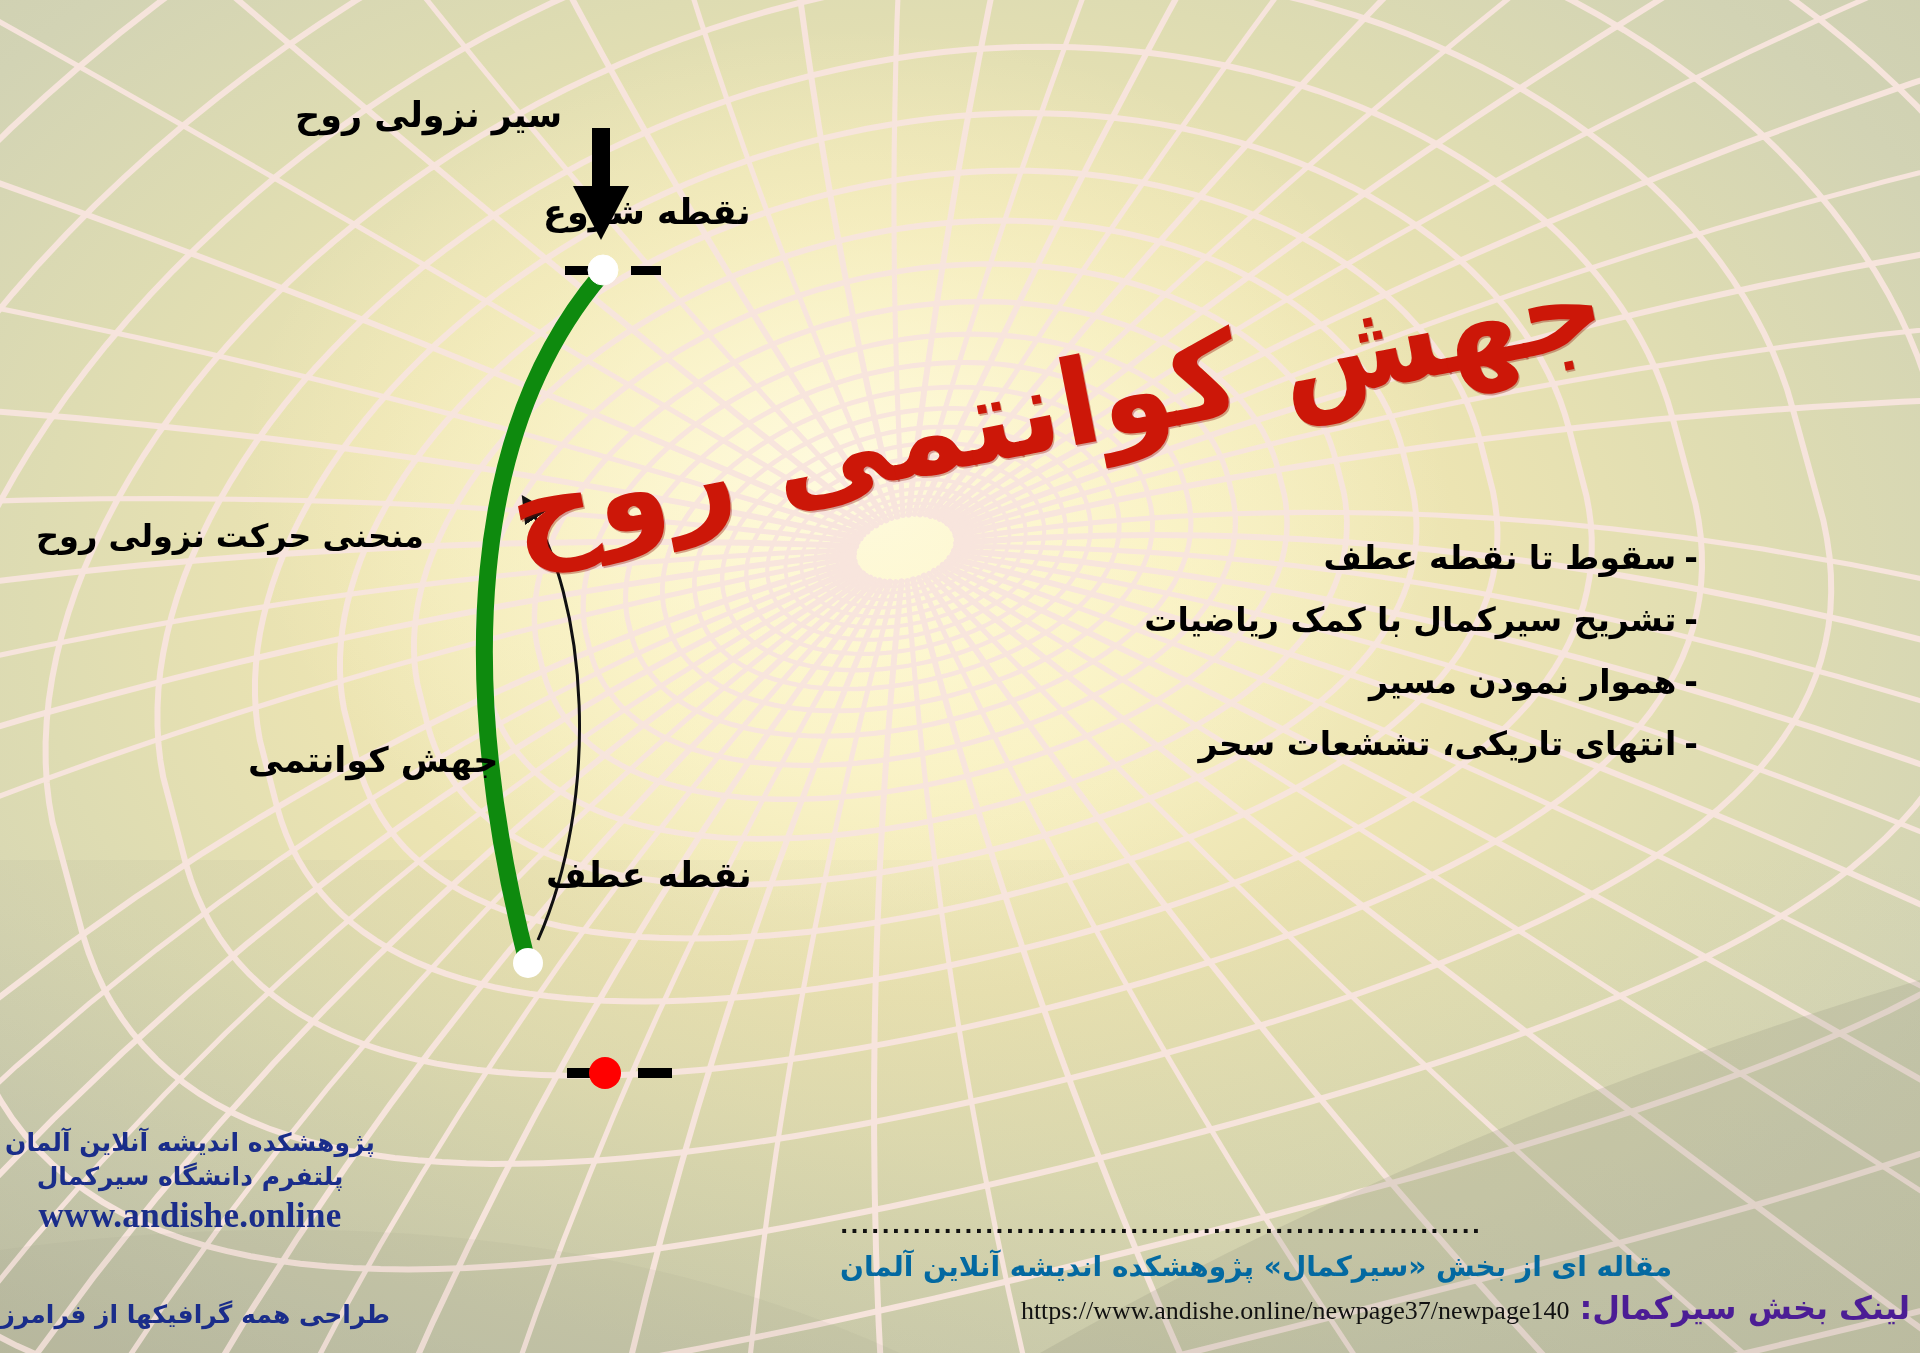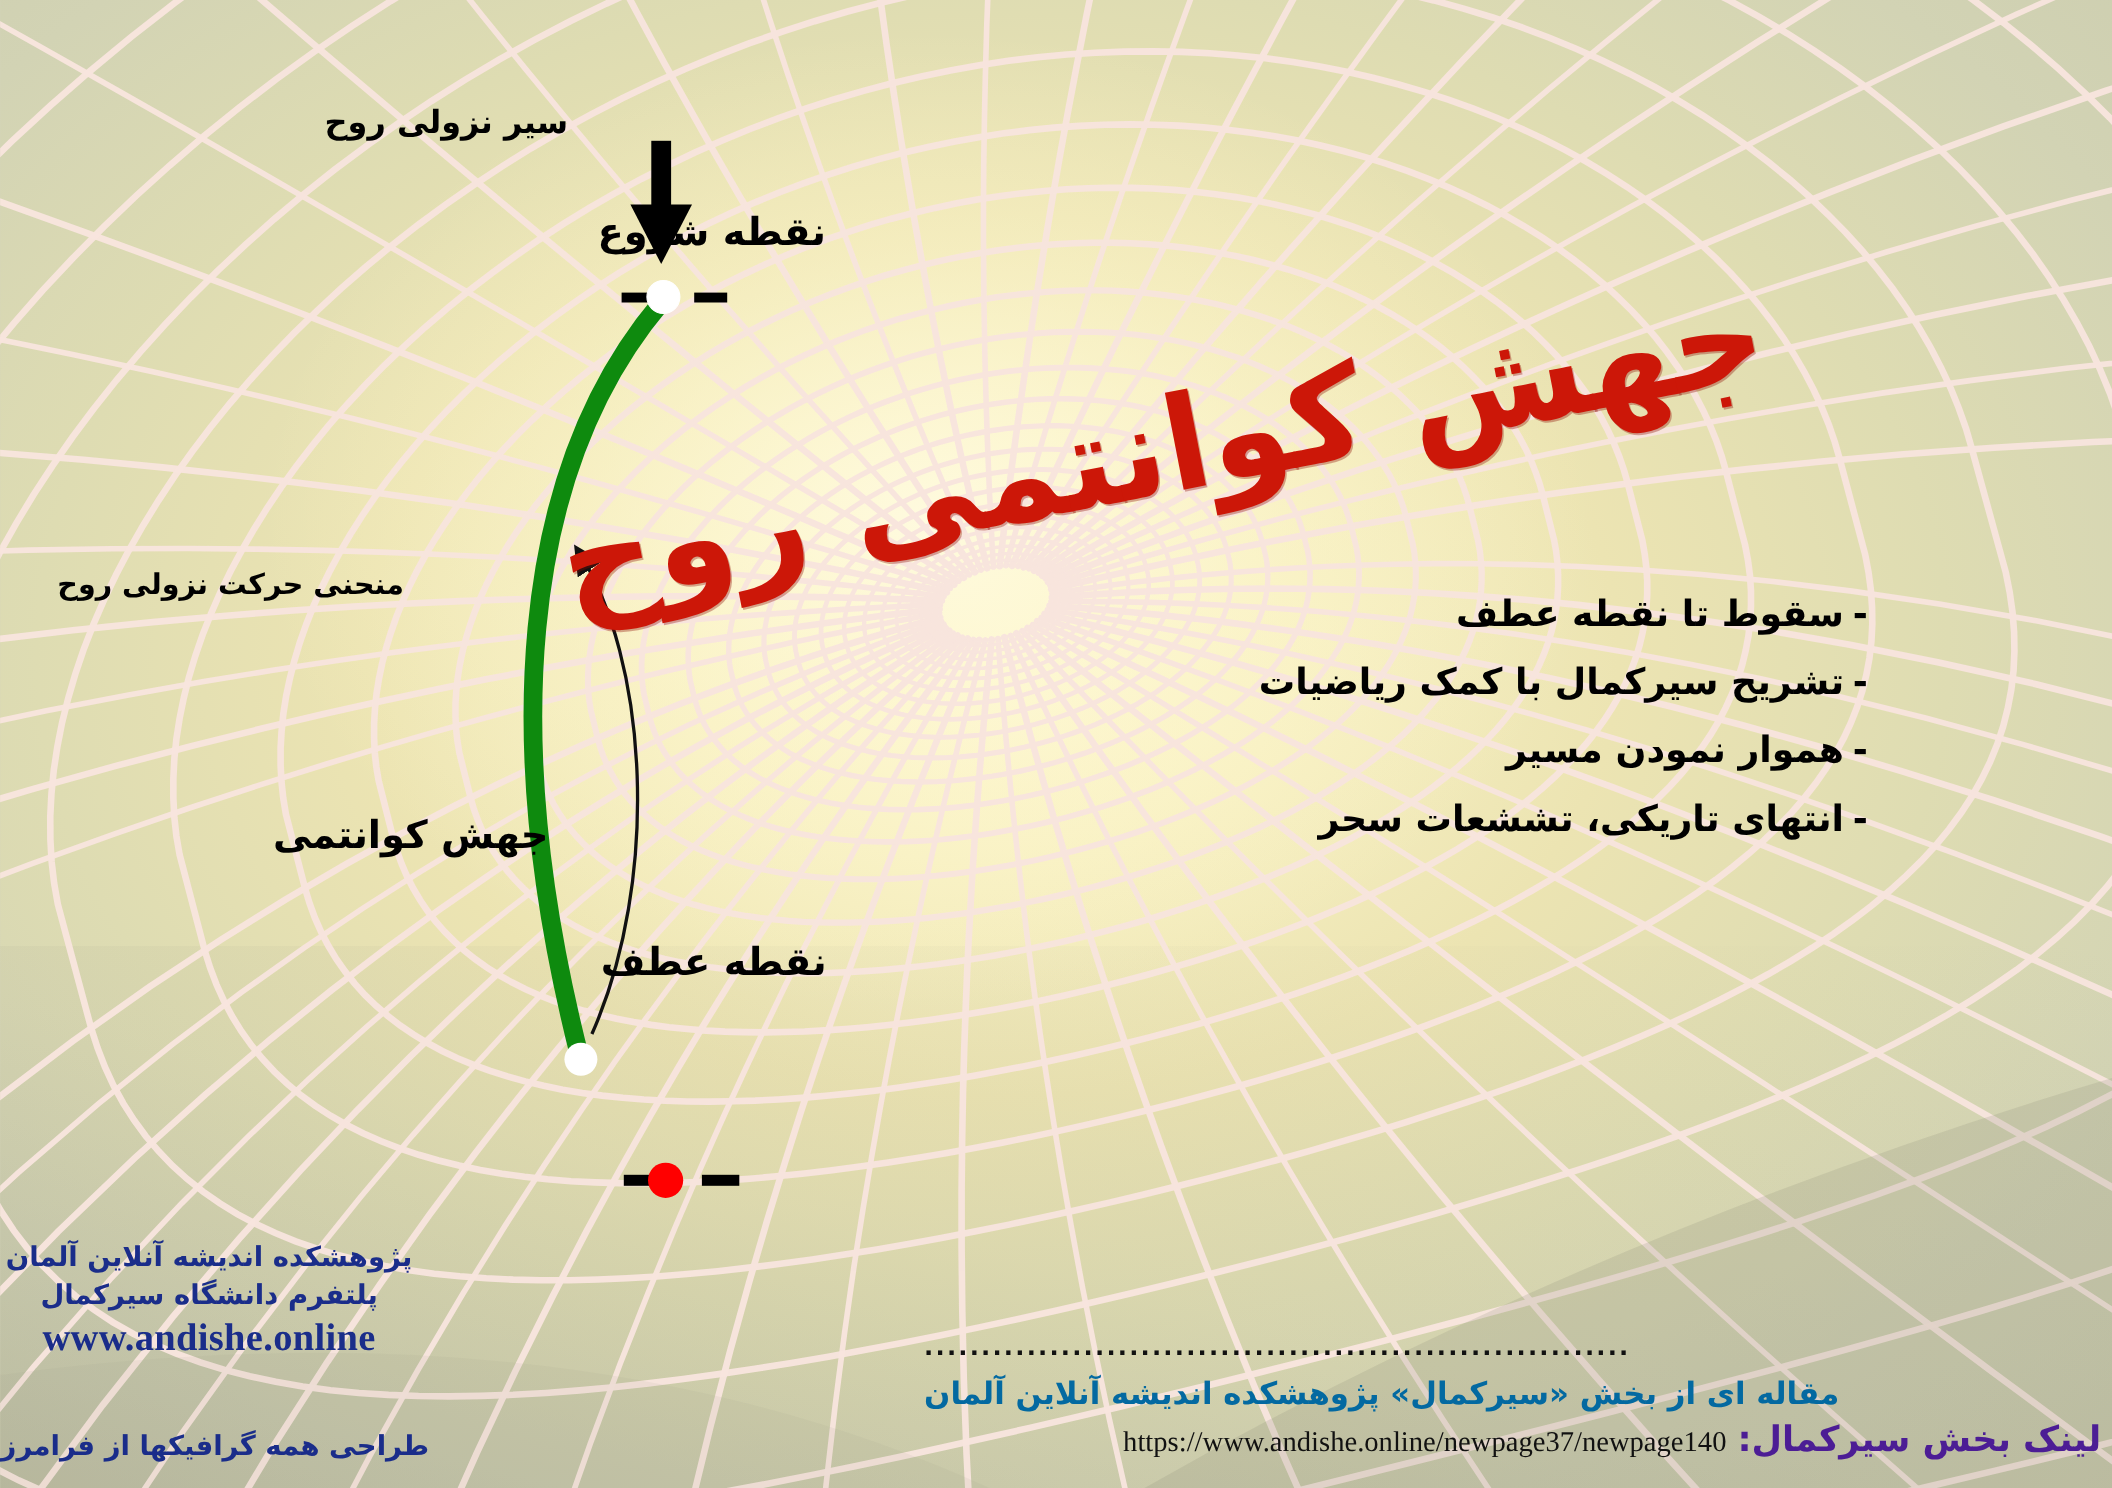--- a/index.html
+++ b/index.html
@@ -31,23 +31,23 @@
   .lbl {
     position:absolute;
     font-weight:bold;
     color:#000;
     white-space:nowrap;
     direction:rtl;
     text-align:right;
     line-height:1.15;
   }
 
-  #lbl-descent      { left:295px;  top:95px;   font-size:29px; letter-spacing:.5px; }
+  #lbl-descent      { left:295px;  top:95px;   font-size:35px; letter-spacing:.5px; }
   #lbl-start        { left:543px;  top:192px;  font-size:35px; }
-  #lbl-curve        { left:52px;   top:518px;  font-size:26px; }
+  #lbl-curve        { left:36px;   top:518px;  font-size:32px; }
   #lbl-quantum      { left:248px;  top:740px;  font-size:35px; }
   #lbl-inflection   { left:546px;  top:855px;  font-size:35px; }
 
   
   #title {
     position:absolute;
     left:735px; top:250px;
     width:640px; height:290px;
     color:#cc1708;
     font-family:"DejaVu Sans","Liberation Sans",sans-serif;

